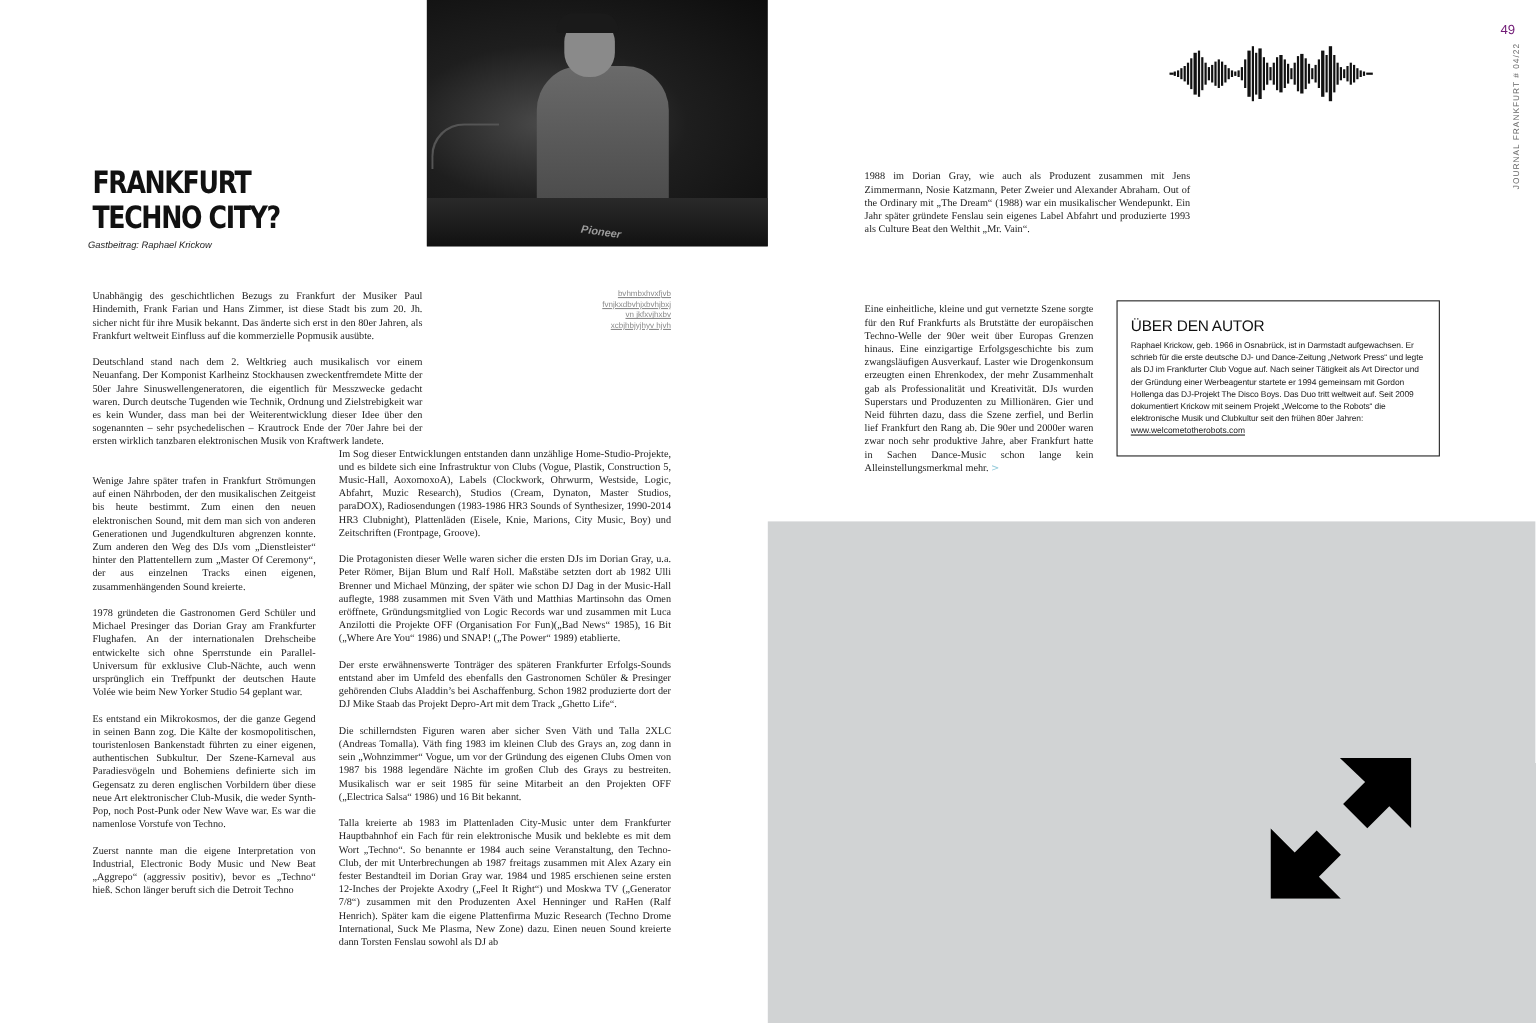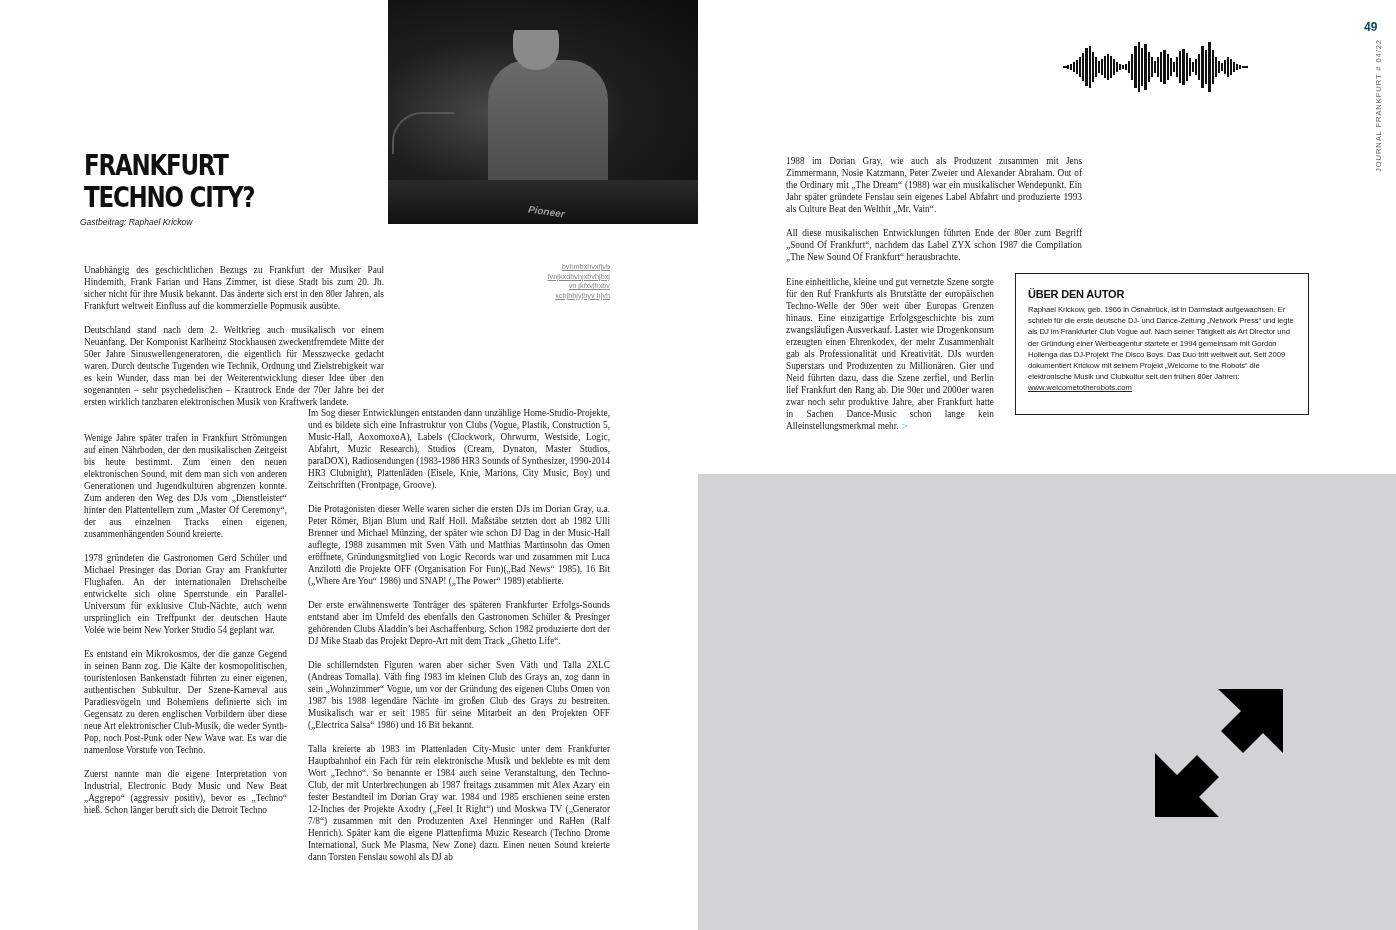--- a/index.html
+++ b/index.html
@@ -17,24 +17,24 @@
   .photo .brand { position:absolute; left:140px; top:206px; color:#9a9a9a; font-family:"Liberation Sans", sans-serif; font-style:italic; font-weight:bold; font-size:10px; transform:rotate(8deg); }
   .photo .lamp { position:absolute; left:4px; top:112px; width:60px; height:40px; border:2px solid #555; border-bottom:none; border-right:none; border-radius:30px 0 0 0; }
   .placeholder { left:520px; top:262px; width:90px; text-align:right; font-family:"Liberation Sans", sans-serif; font-size:7.3px; line-height:9.6px; color:#8a8a8a;text-decoration:underline; }
   .col1a { left:84px; top:264px; width:300px; }
   .col1b { left:84px; top:432px; width:203px; }
   .col2 { left:308px; top:407px; width:302px; }
   .col3a { left:786px; top:155px; width:296px; }
   .col3b { left:786px; top:276px; width:208px; }
   .next-arrow { color:#8fc8d8; font-family:"DejaVu Sans", sans-serif; font-size:9px; }
   .author-box { left:1015px; top:273px; width:294px; height:142px; border:1.5px solid #222; box-sizing:border-box; padding:14px 12px 0 12px; }
-  .author-box h3 { margin:0 0 4px 0; font-family:"Liberation Sans", sans-serif; font-weight:bold; font-size:11px; letter-spacing:-0.2px; color:#111; }
+  .author-box h3 { margin:0 0 4px 0; font-family:"Liberation Sans", sans-serif; font-weight:normal; font-size:14px; letter-spacing:-0.2px; color:#111; }
   .author-box .bio { font-family:"Liberation Sans", sans-serif; font-size:7.7px; line-height:11.2px; color:#222; letter-spacing:-0.1px; }
   .author-box .link { font-family:"Liberation Sans", sans-serif; font-size:7.7px; line-height:11.2px; color:#222; text-decoration:underline; display:block; }
-  .page-num { left:1364px; top:20px; font-family:"Liberation Sans", sans-serif; font-weight:bold; font-size:12px; color:#0c4a6e; }
+  .page-num { left:1364px; top:20px; font-family:"Liberation Sans", sans-serif; font-weight:normal; font-size:12px; color:#701a75; }
   .running-head { left:1374px; top:172px; transform:rotate(-90deg); transform-origin:left top; font-family:"Liberation Sans", sans-serif; font-size:7.6px; letter-spacing:0.9px; color:#666; white-space:nowrap; }
   .waveform { left:1063px; top:40px; width:196px; height:54px; }
   .gray-panel { left:698px; top:474px; width:698px; height:456px; background:#d1d3d4; }
   .expand-icon { left:1155px; top:689px; width:128px; height:128px; }
 </style>
 </head>
 <body>
 
 <div class="abs title">
   <div>FRANKFURT</div>
@@ -139,21 +139,20 @@
     <rect x="167" y="19" width="2" height="16"></rect>
     <rect x="170" y="22" width="2" height="10"></rect>
     <rect x="173" y="24" width="2" height="6"></rect>
     <rect x="176" y="25" width="2" height="4"></rect>
     <rect x="179" y="26" width="6" height="2"></rect>
   </g>
 </svg>
 
 <div class="abs serif col3a">
   <p>1988 im Dorian Gray, wie auch als Produzent zusammen mit Jens Zimmermann, Nosie Katzmann, Peter Zweier und Alexander Abraham. Out of the Ordinary mit „The Dream“ (1988) war ein musikalischer Wendepunkt. Ein Jahr später gründete Fenslau sein eigenes Label Abfahrt und produzierte 1993 als Culture Beat den Welthit „Mr. Vain“.</p>
-  <p>All diese musikalischen Entwicklungen führten Ende der 80er zum Begriff „Sound Of Frankfurt“, nachdem das Label ZYX schon 1987 die Compilation „The New Sound Of Frankfurt“ herausbrachte.</p>
 </div>
 
 <div class="abs serif col3b">
   <span>Eine einheitliche, kleine und gut vernetzte Szene sorgte für den Ruf Frankfurts als Brutstätte der europäischen Techno-Welle der 90er weit über Europas Grenzen hinaus. Eine einzigartige Erfolgsgeschichte bis zum zwangsläufigen Ausverkauf. Laster wie Drogenkonsum erzeugten einen Ehrenkodex, der mehr Zusammenhalt gab als Professionalität und Kreativität. DJs wurden Superstars und Produzenten zu Millionären. Gier und Neid führten dazu, dass die Szene zerfiel, und Berlin lief Frankfurt den Rang ab. Die 90er und 2000er waren zwar noch sehr produktive Jahre, aber Frankfurt hatte in Sachen Dance-Music schon lange kein Alleinstellungsmerkmal mehr.</span>
   <span class="next-arrow">&gt;</span>
 </div>
 
 <div class="abs author-box">
   <h3>ÜBER DEN AUTOR</h3>
   <div class="bio">Raphael Krickow, geb. 1966 in Osnabrück, ist in Darmstadt aufgewachsen. Er schrieb für die erste deutsche DJ- und Dance-Zeitung „Network Press“ und legte als DJ im Frankfurter Club Vogue auf. Nach seiner Tätigkeit als Art Director und der Gründung einer Werbeagentur startete er 1994 gemeinsam mit Gordon Hollenga das DJ-Projekt The Disco Boys. Das Duo tritt weltweit auf. Seit 2009 dokumentiert Krickow mit seinem Projekt „Welcome to the Robots“ die elektronische Musik und Clubkultur seit den frühen 80er Jahren:</div>

